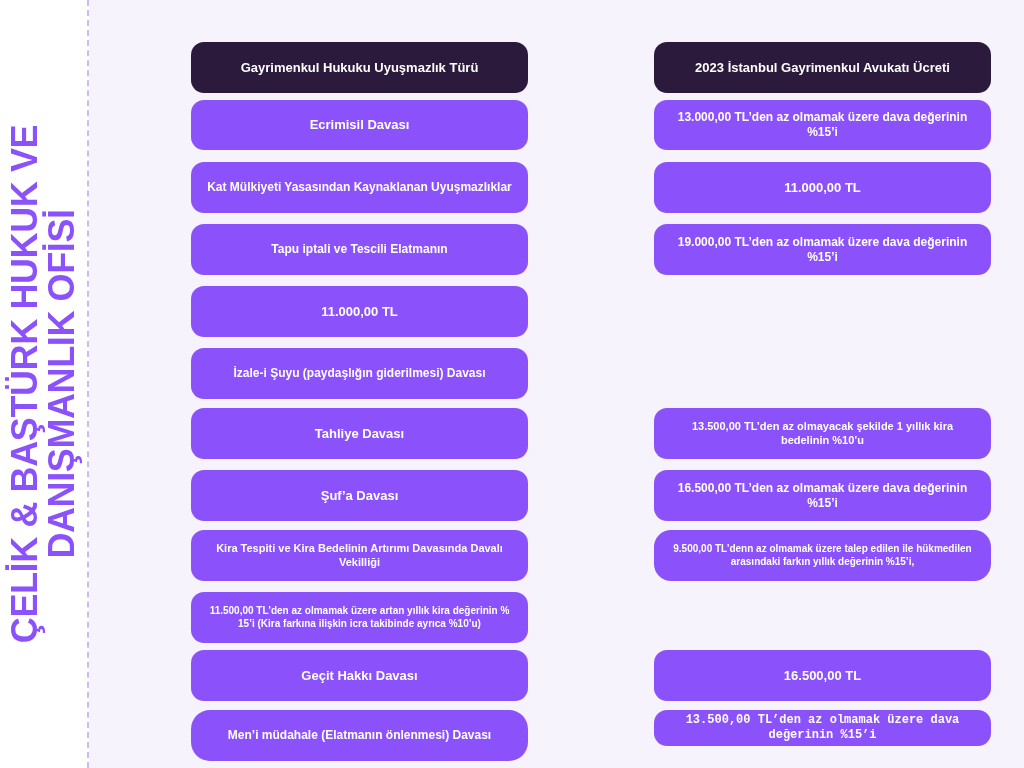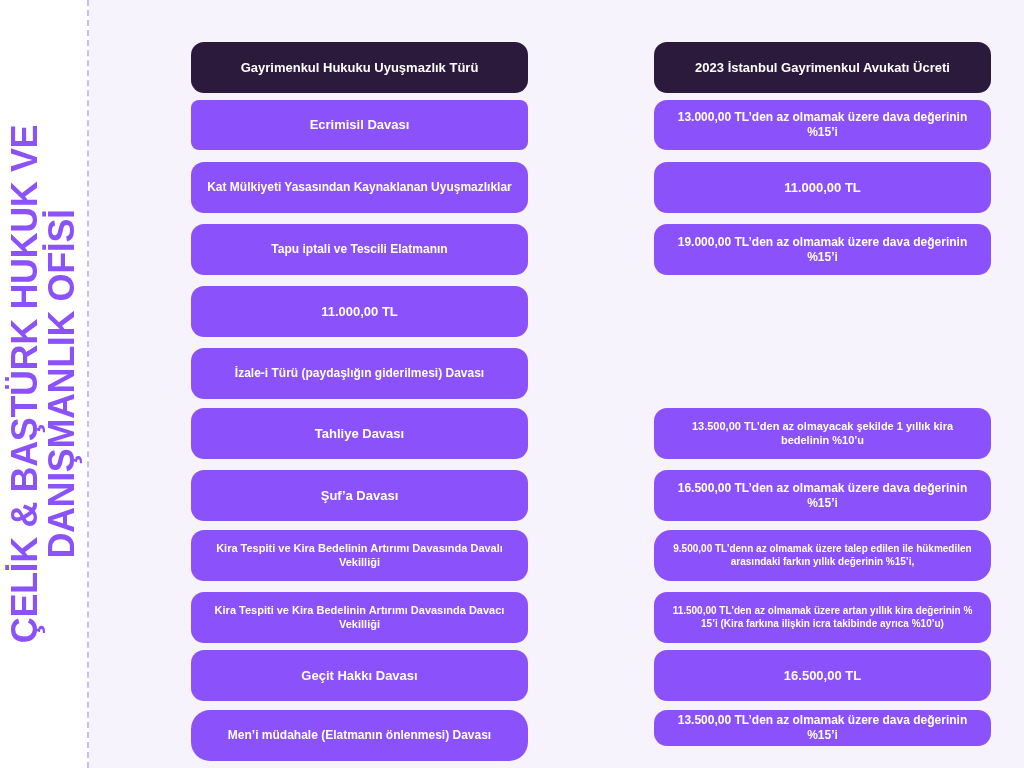--- a/index.html
+++ b/index.html
@@ -125,56 +125,55 @@
     </div>
   </div>
 
   <div class="table" id="fee-table">
 
   <div class="row" style="top: 0px; height: 51px;">
         <div class="cell left dark fs-13" style="height: 51px;">Gayrimenkul Hukuku Uyuşmazlık Türü</div>
         <div class="cell right dark fs-13" style="height: 51px;">2023 İstanbul Gayrimenkul Avukatı Ücreti</div>
       </div>
       <div class="row" style="top: 58px; height: 50px;">
-        <div class="cell left purple fs-13" style="height: 50px; border-radius: 8px;">Ecrimisil Davası</div>
+        <div class="cell left purple fs-13" style="height: 50px;">Ecrimisil Davası</div>
         <div class="cell right purple fs-12" style="height: 50px;">13.000,00 TL’den az olmamak üzere dava değerinin %15’i</div>
       </div>
       <div class="row" style="top: 120px; height: 51px;">
         <div class="cell left purple fs-12" style="height: 51px;">Kat Mülkiyeti Yasasından Kaynaklanan Uyuşmazlıklar</div>
         <div class="cell right purple fs-13" style="height: 51px;">11.000,00 TL</div>
       </div>
       <div class="row" style="top: 182px; height: 51px;">
         <div class="cell left purple fs-12" style="height: 51px;">Tapu iptali ve Tescili Elatmanın</div>
         <div class="cell right purple fs-12" style="height: 51px;">19.000,00 TL’den az olmamak üzere dava değerinin %15’i</div>
       </div>
       <div class="row" style="top: 244px; height: 51px;">
         <div class="cell right purple fs-13" style="height: 51px;">11.000,00 TL</div>
       </div>
       <div class="row" style="top: 306px; height: 51px;">
-        <div class="cell left purple fs-12" style="height: 51px;">İzale-i Türü (paydaşlığın giderilmesi) Davası</div>
+        <div class="cell left purple fs-12" style="height: 51px;">İzale-i Şuyu (paydaşlığın giderilmesi) Davası</div>
       </div>
       <div class="row" style="top: 366px; height: 51px;">
         <div class="cell left purple fs-13" style="height: 51px;">Tahliye Davası</div>
         <div class="cell right purple fs-11" style="height: 51px;">13.500,00 TL’den az olmayacak şekilde 1 yıllık kira bedelinin %10’u</div>
       </div>
       <div class="row" style="top: 428px; height: 51px;">
         <div class="cell left purple fs-13" style="height: 51px;">Şuf’a Davası</div>
         <div class="cell right purple fs-12" style="height: 51px;">16.500,00 TL’den az olmamak üzere dava değerinin %15’i</div>
       </div>
       <div class="row" style="top: 488px; height: 51px;">
         <div class="cell left purple fs-11" style="height: 51px;">Kira Tespiti ve Kira Bedelinin Artırımı Davasında Davalı Vekilliği</div>
         <div class="cell right purple fs-10" style="height: 51px; border-radius: 17px;">9.500,00 TL’denn az olmamak üzere talep edilen ile hükmedilen arasındaki farkın yıllık değerinin %15’i,</div>
       </div>
       <div class="row" style="top: 550px; height: 51px;">
-        <div class="cell left purple fs-11" style="height: 51px;">Kira Tespiti ve Kira Bedelinin Artırımı Davasında Davacı Vekilliği</div>
         <div class="cell right purple fs-10" style="height: 51px;">11.500,00 TL'den az olmamak üzere artan yıllık kira değerinin % 15’i (Kira farkına ilişkin icra takibinde ayrıca %10’u)</div>
       </div>
       <div class="row" style="top: 608px; height: 51px;">
         <div class="cell left purple fs-13" style="height: 51px;">Geçit Hakkı Davası</div>
         <div class="cell right purple fs-13" style="height: 51px;">16.500,00 TL</div>
       </div>
       <div class="row" style="top: 668px; height: 51px;">
         <div class="cell left purple fs-12" style="height: 51px; border-radius: 19px;">Men’i müdahale (Elatmanın önlenmesi) Davası</div>
-        <div class="cell right purple fs-12" style="height: 36px;">13.500,00 TL’den az olmamak üzere dava değerinin %15’i</div>
+        <div class="cell right purple fs-12" style="height: 36px; font-family: Liberation Mono, monospace;">13.500,00 TL’den az olmamak üzere dava değerinin %15’i</div>
       </div>
     </div>
 
 </div>
 
 </body></html>

